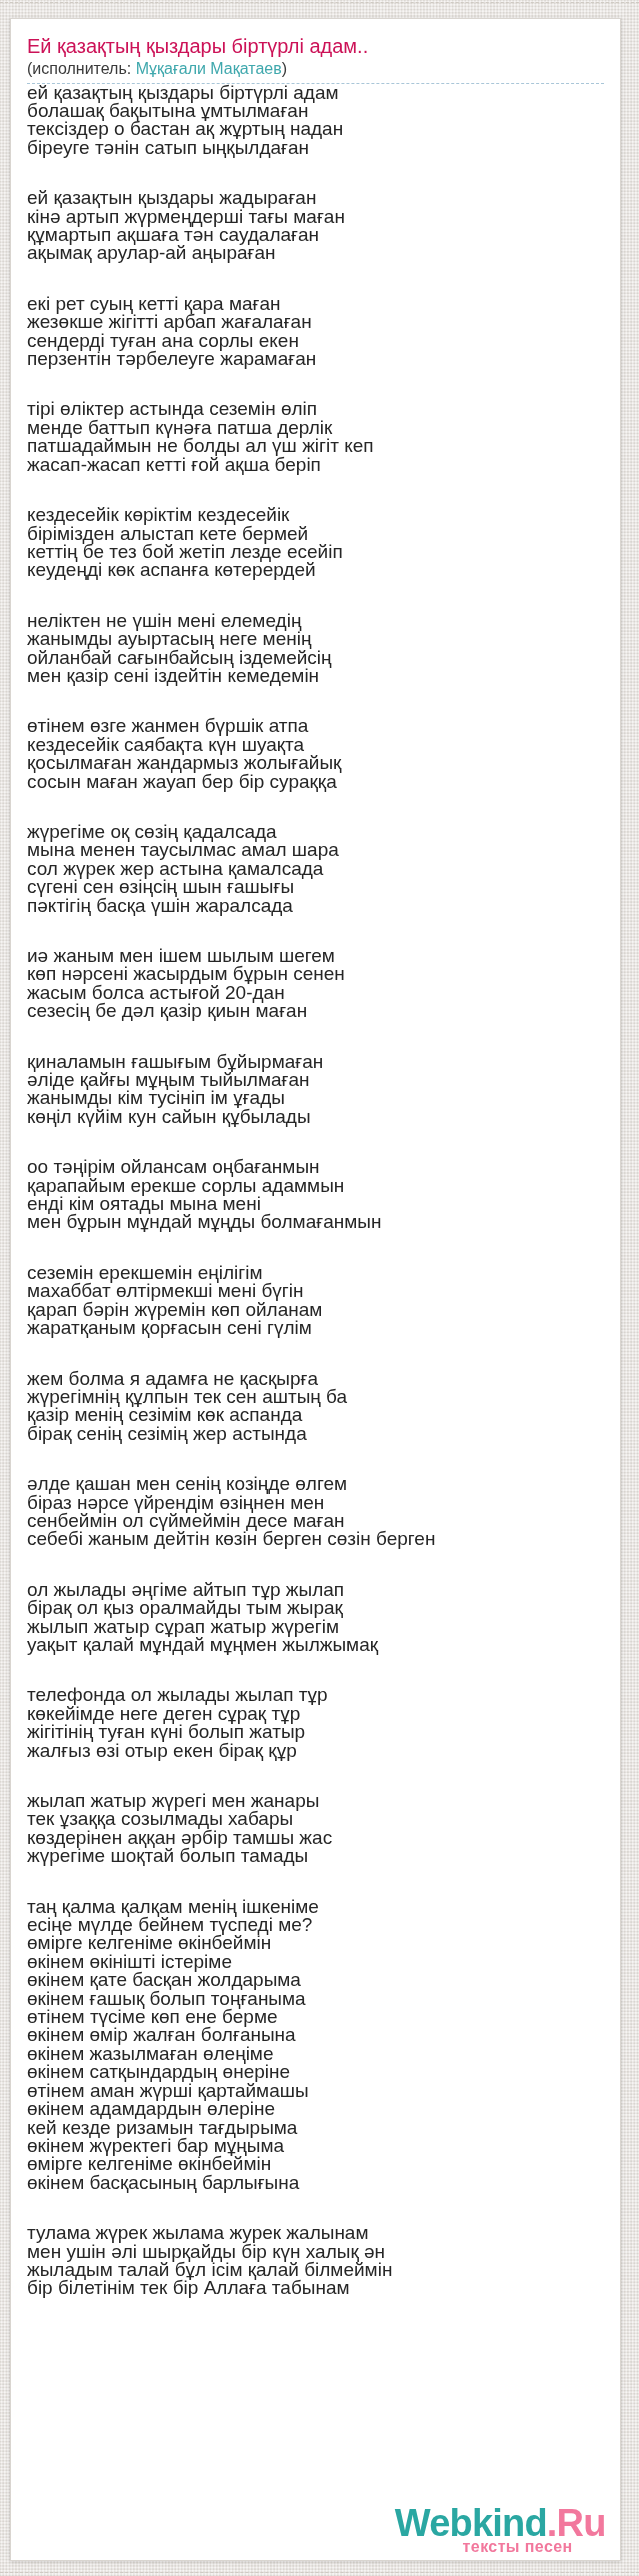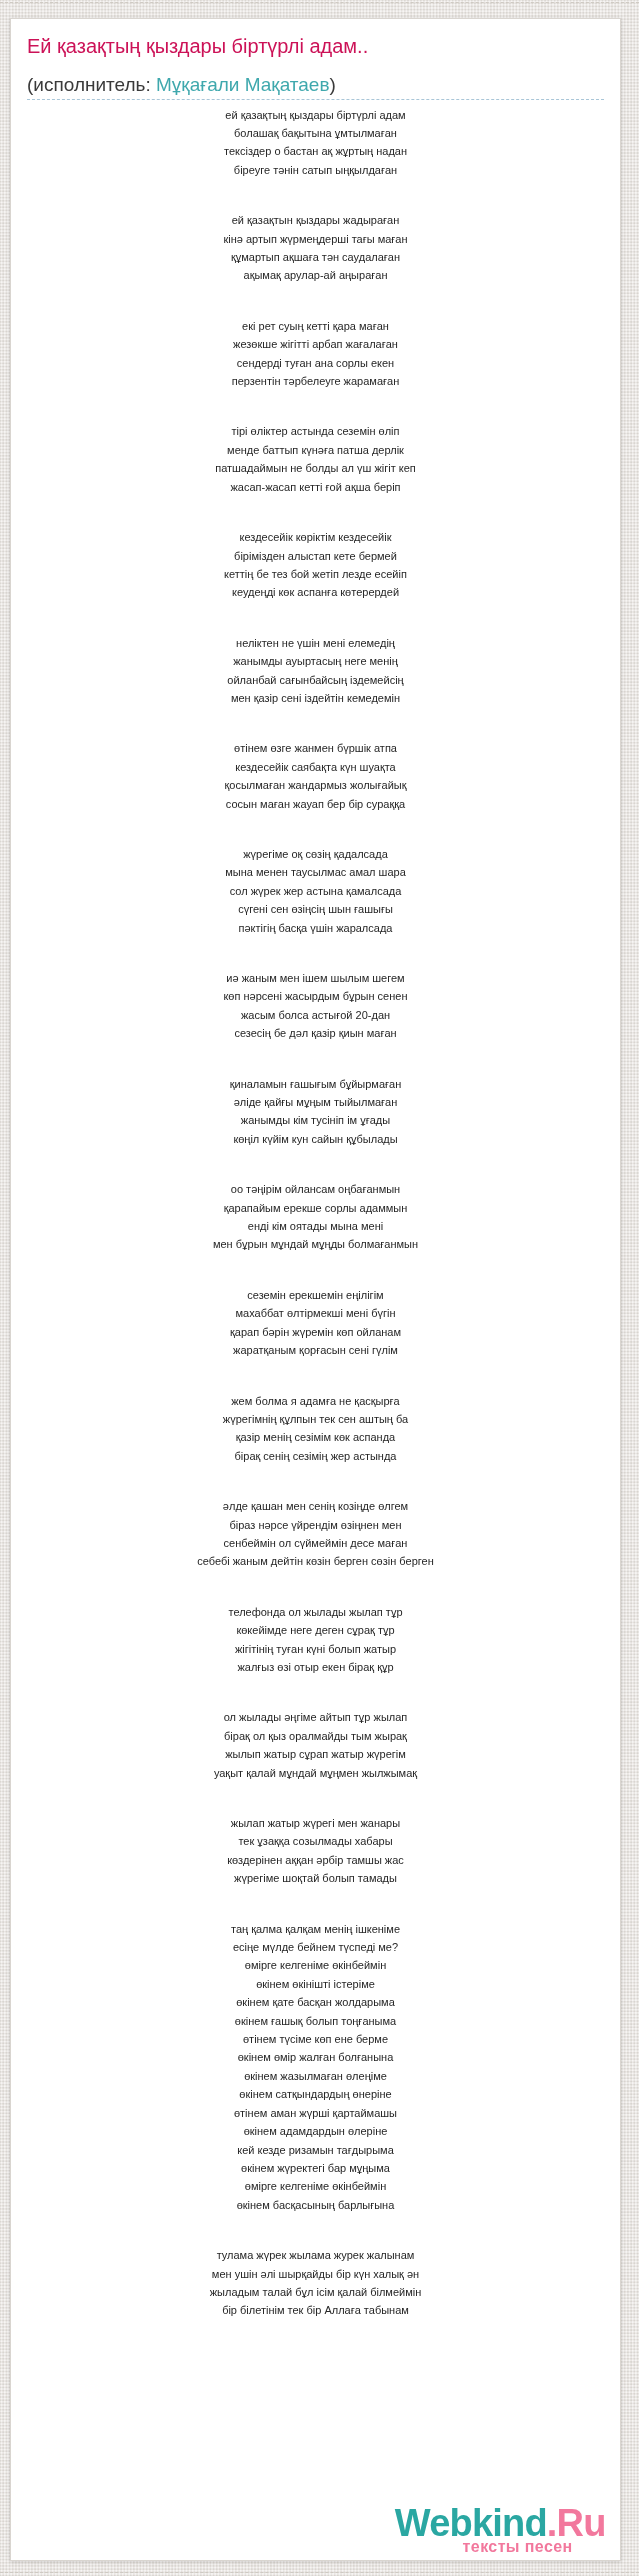--- a/index.html
+++ b/index.html
@@ -28,29 +28,29 @@
     position:absolute;left:10px;top:17.6px;width:611px;height:2543px;
     background:#ffffff;border:0.8px solid #d9d5d0;
     box-shadow:0 0.8px 4px rgba(0,0,0,.15);
     padding:16px;
   }
   h1.song-title{
     margin:0;font-size:20px;line-height:22.4px;font-weight:normal;
     color:var(--title-color);
   }
   .performer-line{
-    margin-top:20px;font-size:19px;line-height:16px;color:#3a3a3a;
+    margin-top:4px;font-size:16px;line-height:16px;color:#3a3a3a;
   }
   .performer-line a{
     color:var(--link-color);text-decoration:none;cursor:pointer;
   }
   .sep{
     margin:5.6px 0 0 0;border:0;border-top:0.8px dashed #a9c6d8;height:0;
   }
-  .lyrics{margin-top:6px;font-size:11px;line-height:18.4px;color:var(--text-color);text-align:center;}
+  .lyrics{margin-top:0;font-size:19px;line-height:18.4px;color:var(--text-color);}
   .lyrics p.stanza{margin:0 0 32px 0;}
   .lyrics p.stanza:last-child{margin-bottom:0;}
   .brand{
     position:absolute;right:14.4px;bottom:4.8px;text-align:right;line-height:1;
     cursor:pointer;
   }
   .brand .main{
     font-size:38px;font-weight:bold;letter-spacing:-0.8px;color:var(--brand-teal);
   }
   .brand .main .suffix{color:var(--brand-pink);}
@@ -77,22 +77,22 @@
       <p class="stanza"><span>кездесейік көріктім кездесейік</span><br><span>бірімізден алыстап кете бермей</span><br><span>кеттің бе тез бой жетіп лезде есейіп</span><br><span>кеудеңді көк аспанға көтерердей</span></p>
       <p class="stanza"><span>неліктен не үшін мені елемедің</span><br><span>жанымды ауыртасың неге менің</span><br><span>ойланбай сағынбайсың іздемейсің</span><br><span>мен қазір сені іздейтін кемедемін</span></p>
       <p class="stanza"><span>өтінем өзге жанмен бүршік атпа</span><br><span>кездесейік саябақта күн шуақта</span><br><span>қосылмаған жандармыз жолығайық</span><br><span>сосын маған жауап бер бір сураққа</span></p>
       <p class="stanza"><span>жүрегіме оқ сөзің қадалсада</span><br><span>мына менен таусылмас амал шара</span><br><span>сол жүрек жер астына қамалсада</span><br><span>сүгені сен өзіңсің шын ғашығы</span><br><span>пәктігің басқа үшін жаралсада</span></p>
       <p class="stanza"><span>иә жаным мен ішем шылым шегем</span><br><span>көп нәрсені жасырдым бұрын сенен</span><br><span>жасым болса астығой 20-дан</span><br><span>сезесің бе дәл қазір қиын маған</span></p>
       <p class="stanza"><span>қиналамын ғашығым бұйырмаған</span><br><span>әліде қайғы мұңым тыйылмаған</span><br><span>жанымды кім тусініп ім ұғады</span><br><span>көңіл күйім кун сайын құбылады</span></p>
       <p class="stanza"><span>оо тәңірім ойлансам оңбағанмын</span><br><span>қарапайым ерекше сорлы адаммын</span><br><span>енді кім оятады мына мені</span><br><span>мен бұрын мұндай мұңды болмағанмын</span></p>
       <p class="stanza"><span>сеземін ерекшемін еңілігім</span><br><span>махаббат өлтірмекші мені бүгін</span><br><span>қарап бәрін жүремін көп ойланам</span><br><span>жаратқаным қорғасын сені гүлім</span></p>
       <p class="stanza"><span>жем болма я адамға не қасқырға</span><br><span>жүрегімнің құлпын тек сен аштың ба</span><br><span>қазір менің сезімім көк аспанда</span><br><span>бірақ сенің сезімің жер астында</span></p>
       <p class="stanza"><span>әлде қашан мен сенің козіңде өлгем</span><br><span>біраз нәрсе үйрендім өзіңнен мен</span><br><span>сенбеймін ол сүймеймін десе маған</span><br><span>себебі жаным дейтін көзін берген сөзін берген</span></p>
+      <p class="stanza"><span>ол жылады әңгіме айтып тұр жылап</span><br><span>бірақ ол қыз оралмайды тым жырақ</span><br><span>жылып жатыр сұрап жатыр жүрегім</span><br><span>уақыт қалай мұндай мұңмен жылжымақ</span></p>
       <p class="stanza"><span>телефонда ол жылады жылап тұр</span><br><span>көкейімде неге деген сұрақ тұр</span><br><span>жігітінің туған күні болып жатыр</span><br><span>жалғыз өзі отыр екен бірақ құр</span></p>
-      <p class="stanza"><span>ол жылады әңгіме айтып тұр жылап</span><br><span>бірақ ол қыз оралмайды тым жырақ</span><br><span>жылып жатыр сұрап жатыр жүрегім</span><br><span>уақыт қалай мұндай мұңмен жылжымақ</span></p>
       <p class="stanza"><span>жылап жатыр жүрегі мен жанары</span><br><span>тек ұзаққа созылмады хабары</span><br><span>көздерінен аққан әрбір тамшы жас</span><br><span>жүрегіме шоқтай болып тамады</span></p>
       <p class="stanza"><span>таң қалма қалқам менің ішкеніме</span><br><span>есіңе мүлде бейнем түспеді ме?</span><br><span>өмірге келгеніме өкінбеймін</span><br><span>өкінем өкінішті істеріме</span><br><span>өкінем қате басқан жолдарыма</span><br><span>өкінем ғашық болып тоңғаныма</span><br><span>өтінем түсіме көп ене берме</span><br><span>өкінем өмір жалған болғанына</span><br><span>өкінем жазылмаған өлеңіме</span><br><span>өкінем сатқындардың өнеріне</span><br><span>өтінем аман жүрші қартаймашы</span><br><span>өкінем адамдардын өлеріне</span><br><span>кей кезде ризамын тағдырыма</span><br><span>өкінем жүректегі бар мұңыма</span><br><span>өмірге келгеніме өкінбеймін</span><br><span>өкінем басқасының барлығына</span></p>
       <p class="stanza"><span>тулама жүрек жылама журек жалынам</span><br><span>мен ушін әлі шырқайды бір күн халық ән</span><br><span>жыладым талай бұл ісім қалай білмеймін</span><br><span>бір білетінім тек бір Аллаға табынам</span></p>
     </div>
 
   <div class="brand">
     <div class="main"><span>Webkind</span><span class="suffix">.Ru</span></div>
     <div class="tagline">тексты песен</div>
   </div>
 </div>

